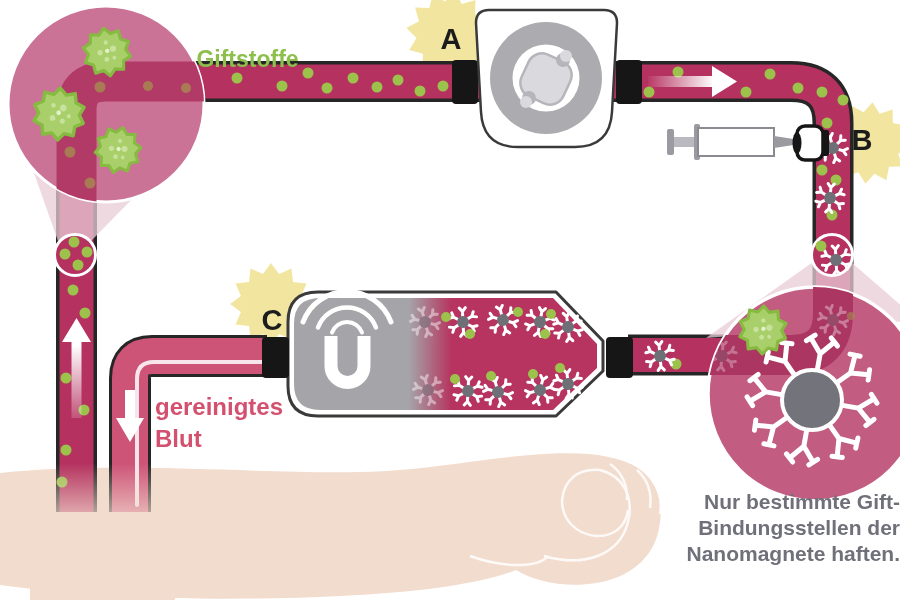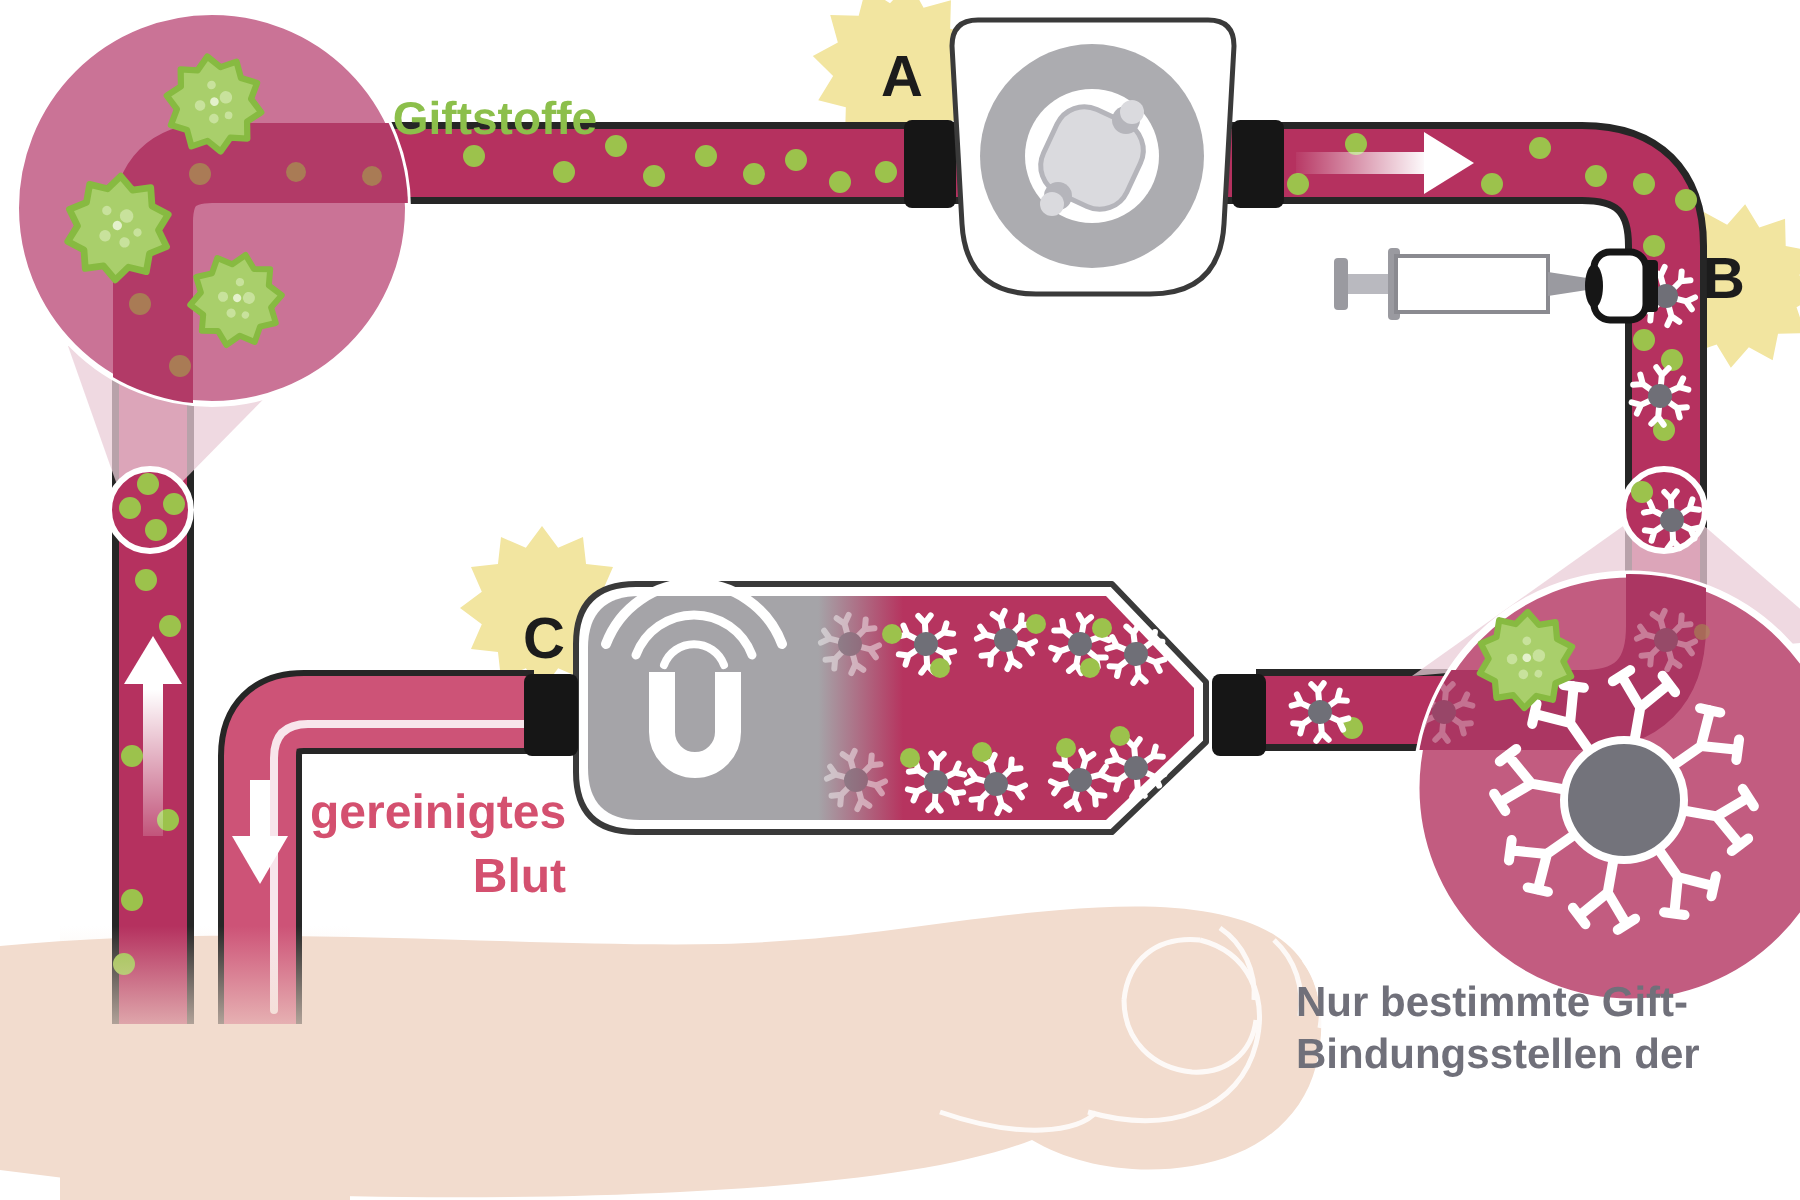--- a/index.html
+++ b/index.html
@@ -1,28 +1,28 @@
 <!DOCTYPE html>
 <html><head>
 <meta charset="utf-8">
 <style>
   html,body{margin:0;padding:0;background:#fff;}
   #stage{position:relative;width:900px;height:600px;background:#fff;overflow:hidden;
          font-family:"Liberation Sans",sans-serif;}
   #art{position:absolute;left:0;top:0;}
-  .lbl{position:absolute;font-weight:bold;white-space:nowrap;text-align:right;}
+  .lbl{position:absolute;font-weight:bold;white-space:nowrap;}
   .lbl .ln{display:block;}
   #lbl-toxins{left:160px;top:10px;width:175px;text-align:center;color:#8cbf4b;
               font-size:23px;line-height:27px;margin-top:36px;}
   .step{width:34px;text-align:center;color:#1c1c1c;font-size:29px;}
   #lbl-a{left:434px;top:23px;}
   #lbl-b{left:845px;top:124px;}
   #lbl-c{left:255px;top:304px;}
   #lbl-purified{left:155px;top:391px;color:#d4506f;font-size:24px;line-height:32px;}
-  #lbl-caption{left:648px;top:489px;width:252px;text-align:left;color:#70707a;
+  #lbl-caption{left:648px;top:489px;width:252px;text-align:right;color:#70707a;
                font-size:21px;line-height:26px;}
 </style>
 </head>
 <body>
 
 <div id="stage">
 
 <svg id="art" width="900" height="600" viewBox="0 0 900 600">
   <defs>
     <path id="burst" d="M1,0 L.734,.197 L.866,.5 L.537,.537 L.5,.866 L.197,.734 L0,1 L-.197,.734 L-.5,.866 L-.537,.537 L-.866,.5 L-.734,.197 L-1,0 L-.734,-.197 L-.866,-.5 L-.537,-.537 L-.5,-.866 L-.197,-.734 L0,-1 L.197,-.734 L.5,-.866 L.537,-.537 L.866,-.5 L.734,-.197 Z" fill="#f2e5a0"></path>
@@ -279,15 +279,16 @@
 <div class="lbl step" id="lbl-a">A</div>
 <div class="lbl step" id="lbl-b">B</div>
 <div class="lbl step" id="lbl-c">C</div>
 <div class="lbl" id="lbl-purified">
   <span class="ln">gereinigtes</span>
   <span class="ln">Blut</span>
 </div>
 <div class="lbl" id="lbl-caption">
   <span class="ln">Nur bestimmte Gift-</span>
   <span class="ln">Bindungsstellen der</span>
+  <span class="ln">Nanomagnete haften.</span>
 </div>
 
 </div>
 
 </body></html>

